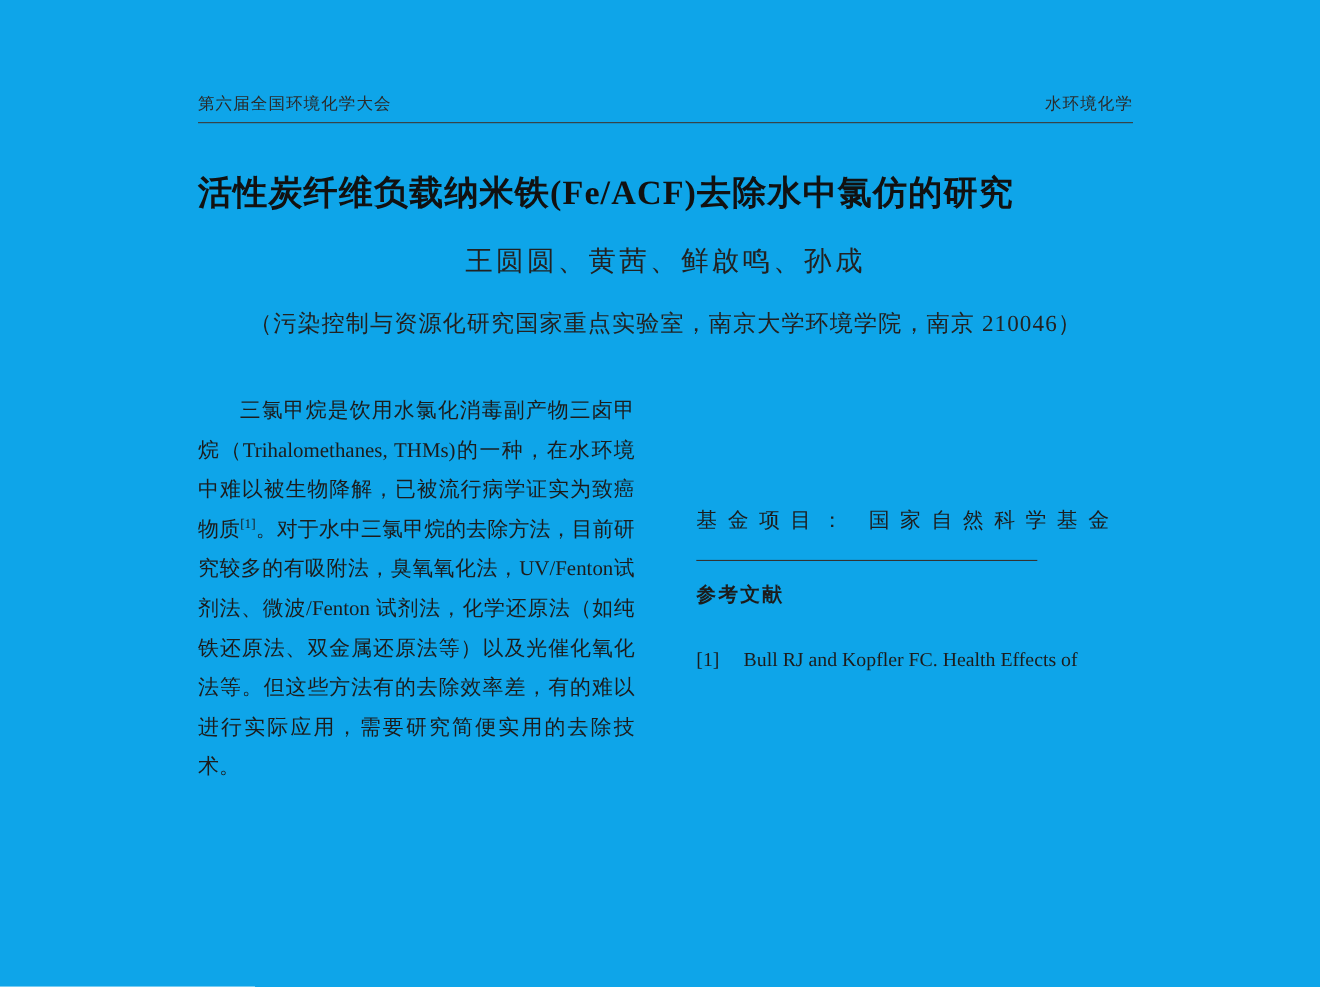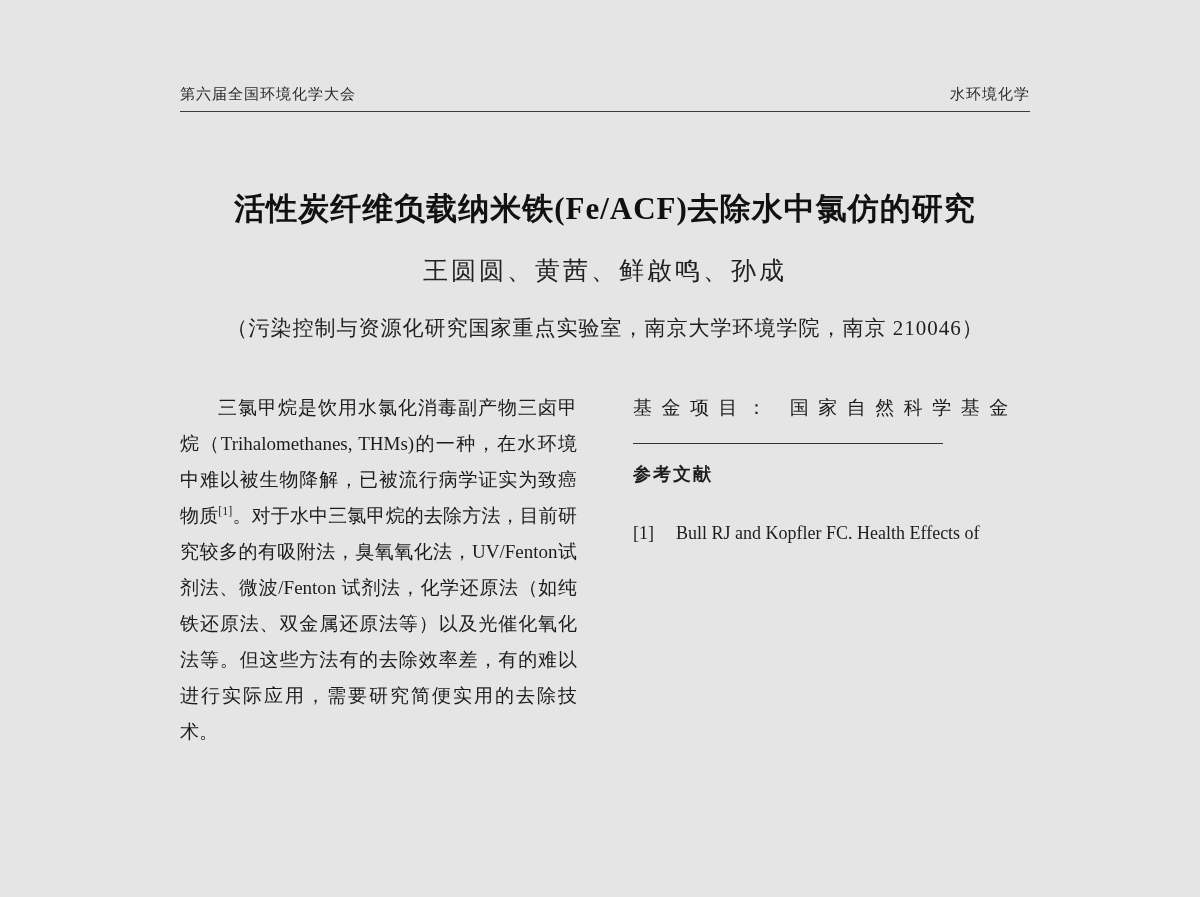--- a/index.html
+++ b/index.html
@@ -4,21 +4,21 @@
 <style>
   html, body {
     margin: 0;
     padding: 0;
     background: #ffffff;
   }
   .sheet {
     position: relative;
     width: 1200px;
     height: 897px;
-    background: #e5e5e5;
+    background: #0ea5e9;
     overflow: hidden;
     font-family: "Liberation Serif", "DejaVu Serif", serif;
     color: #1f1f1f;
   }
   .content {
     position: absolute;
     left: 180px;
     top: 85px;
     width: 850px;
   }
@@ -26,22 +26,22 @@
     display: flex;
     justify-content: space-between;
     align-items: flex-end;
     font-size: 15px;
     letter-spacing: 1px;
     color: #2a2a2a;
     padding-bottom: 7px;
     border-bottom: 1.5px solid #3a3a3a;
   }
   .paper-title {
-    margin: 76px 0 0 0;
-    text-align: center;
+    margin: 42px 0 0 0;
+    text-align: left;
     font-size: 31px;
     font-weight: bold;
     letter-spacing: 1px;
     color: #111;
   }
   .authors {
     margin-top: 24px;
     text-align: center;
     font-size: 25px;
     letter-spacing: 3px;
@@ -51,20 +51,21 @@
     margin-top: 27px;
     text-align: center;
     font-size: 21px;
     letter-spacing: 1px;
     color: #222;
   }
   .columns {
     display: flex;
     gap: 56px;
     margin-top: 48px;
+    align-items: center;
   }
   .col {
     width: 397px;
     font-size: 19px;
     line-height: 36px;
     text-align: justify;
     color: #1c1c1c;
   }
   .col p { margin: 0; }
   .para-indent { text-indent: 2em; }

